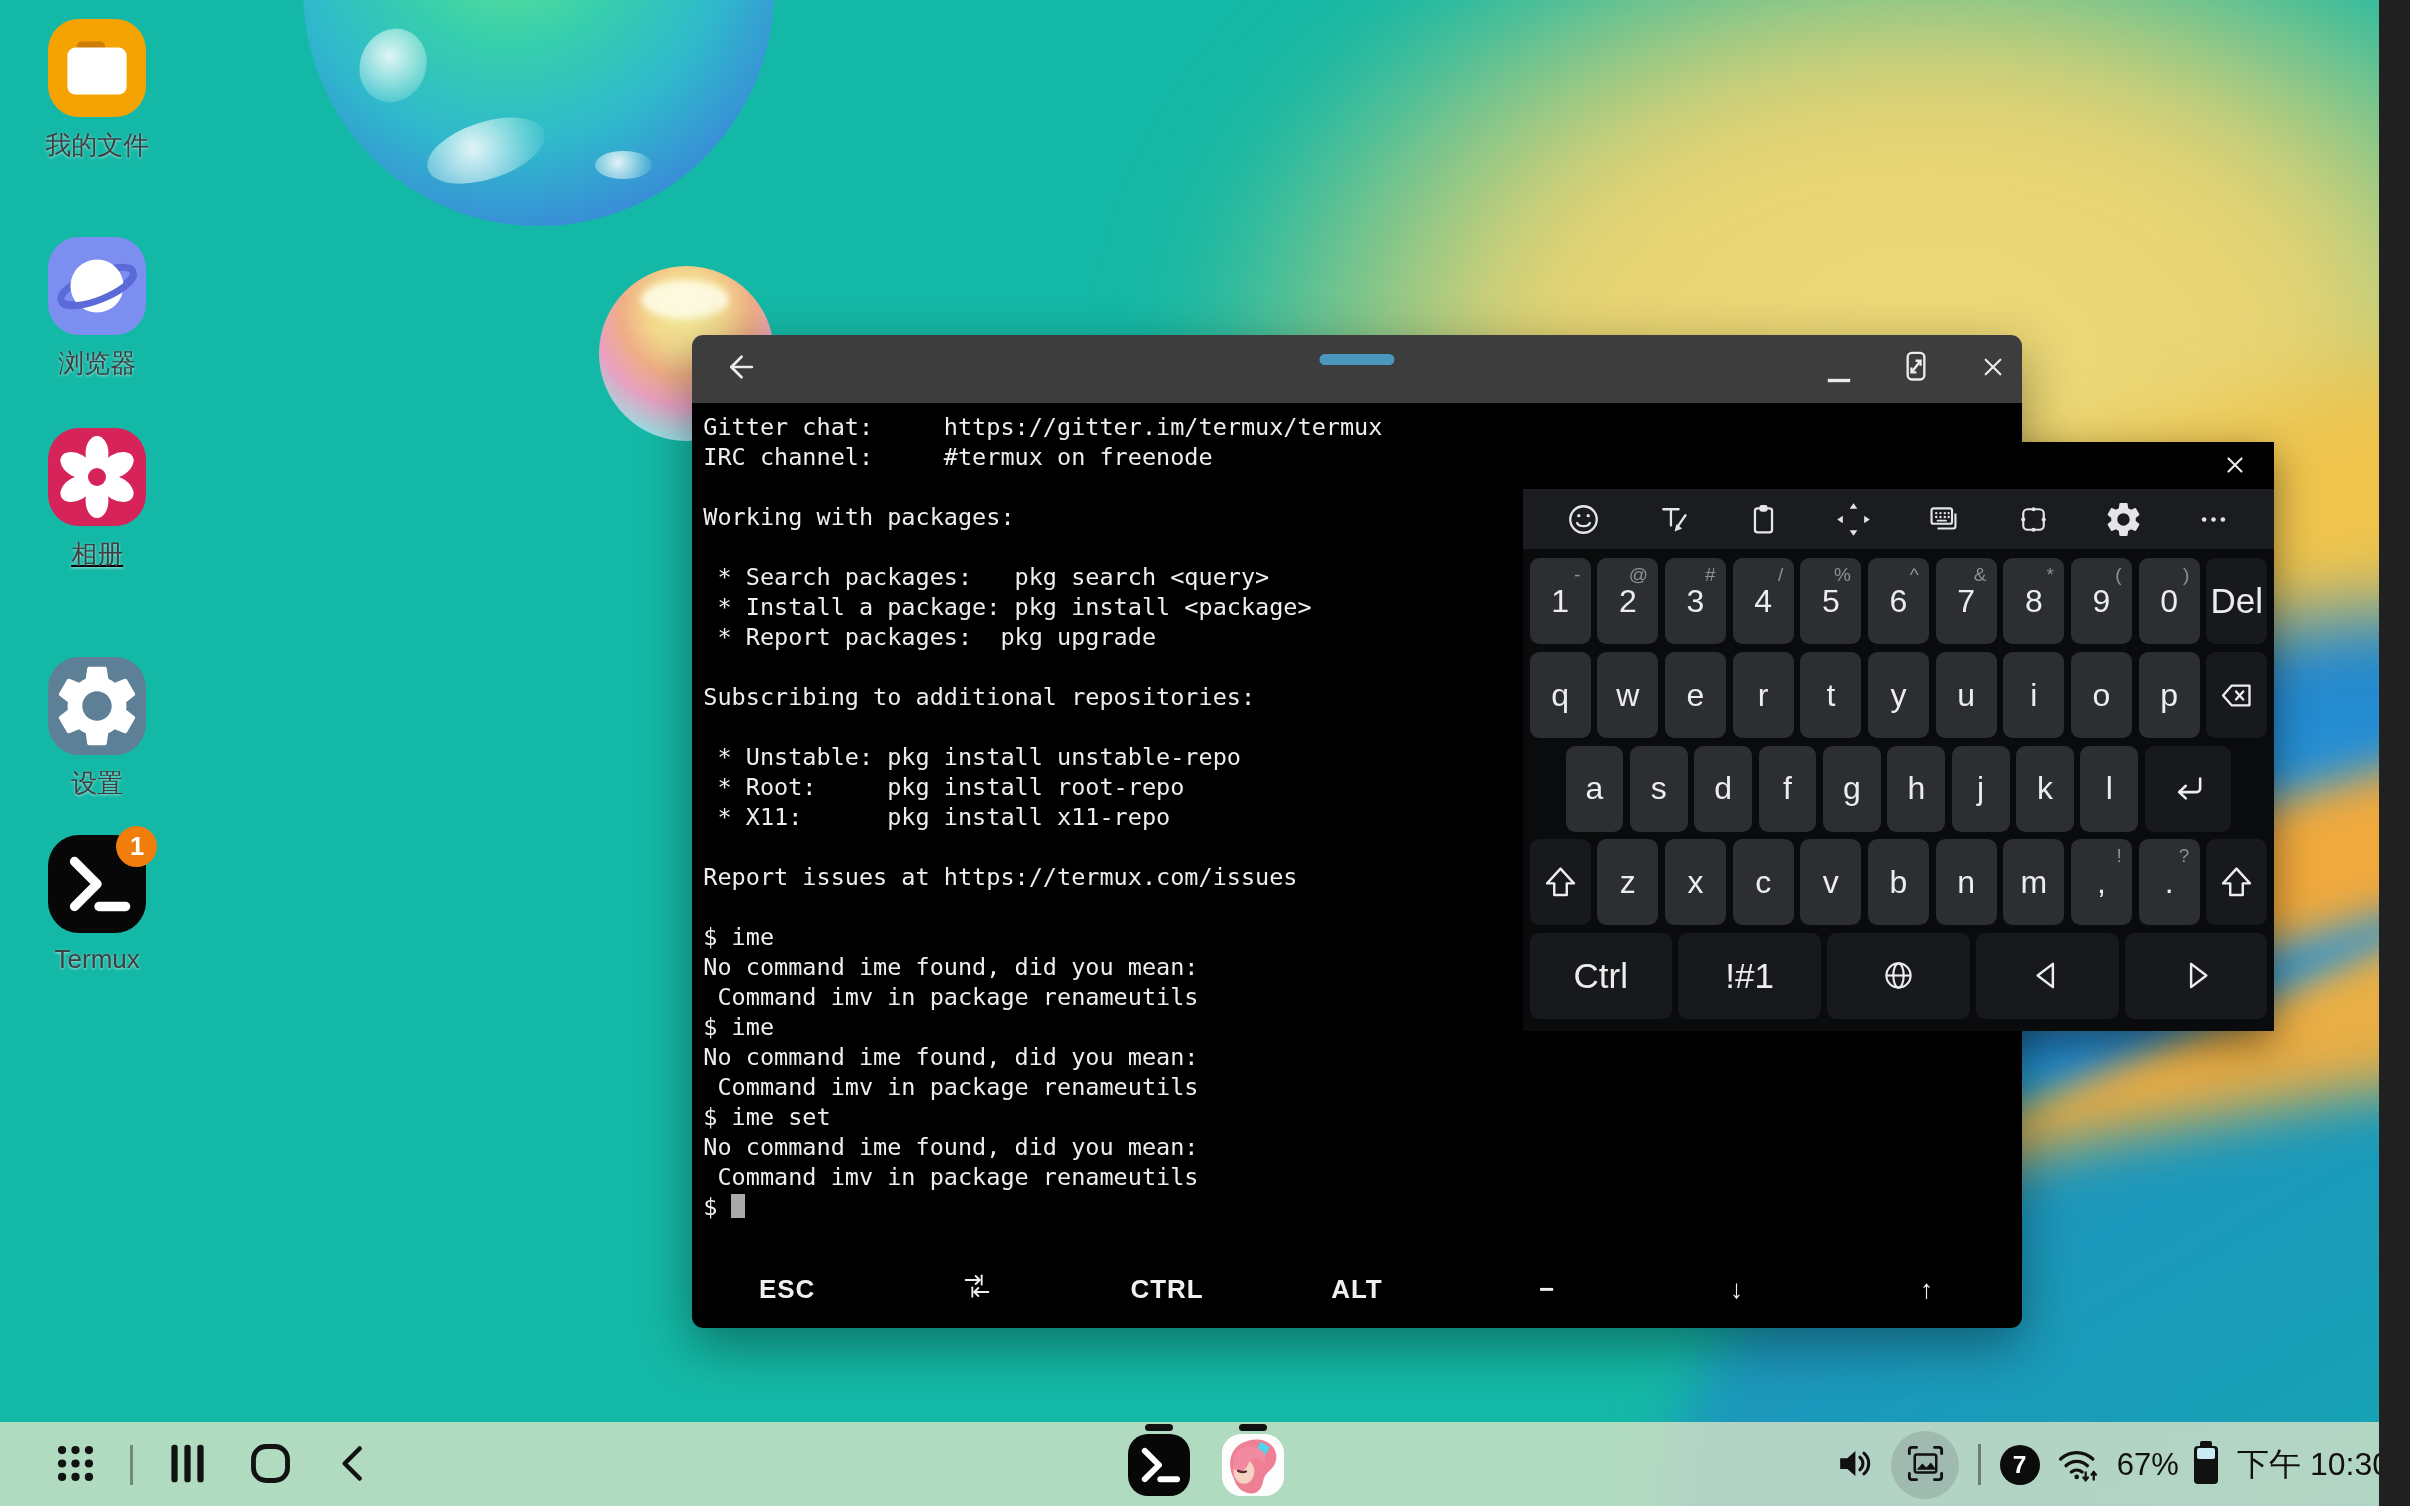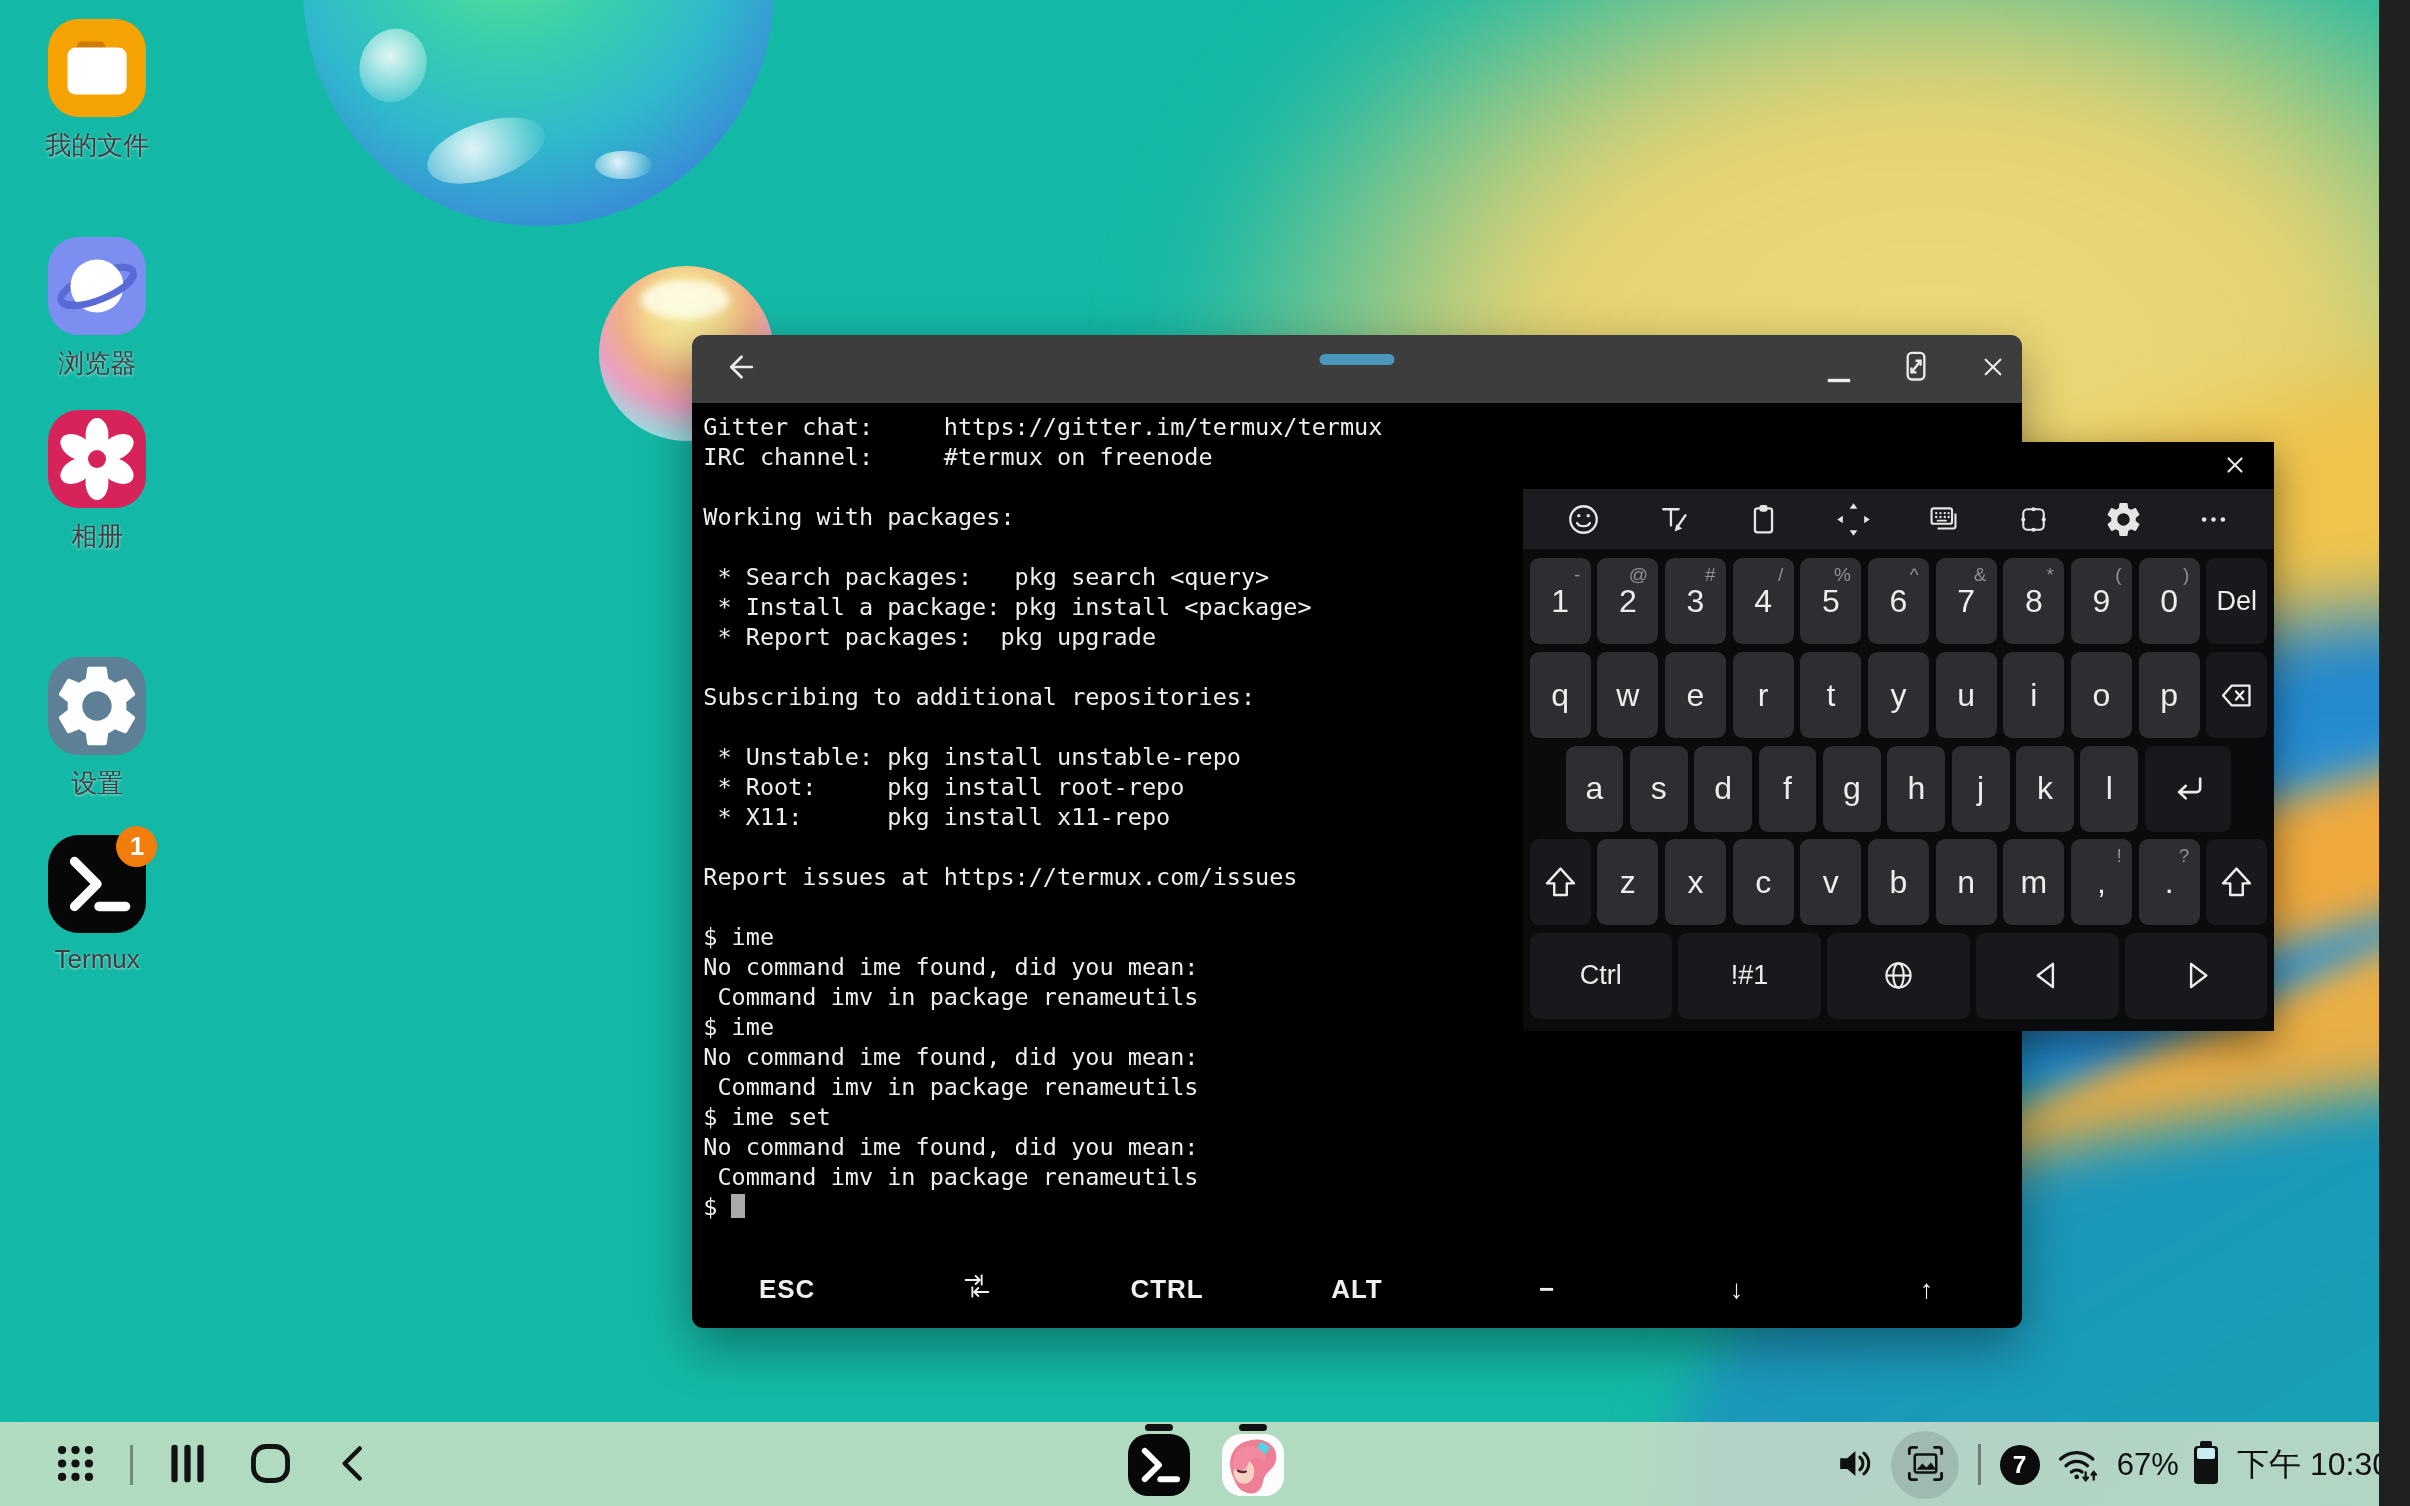--- a/index.html
+++ b/index.html
@@ -64,21 +64,21 @@
     justify-content:space-around;padding:0 15px;}
   .kb-tool{width:49px;height:49px;display:flex;align-items:center;justify-content:center;
     color:#e4e5e7;cursor:pointer;}
   .kb-tool svg{width:41px;height:41px;}
   #kb-keys{flex:1;display:flex;flex-direction:column;gap:7.5px;padding:9.4px 6.6px 12.2px 6.6px;}
   .kb-row{flex:1;display:flex;gap:6.6px;}
   .key{flex:1 1 0;position:relative;border-radius:9.4px;background:#2c2e31;color:#eceded;
     display:flex;align-items:center;justify-content:center;font-size:32px;cursor:pointer;}
   .key.fn{background:#18191c;}
   .key .sub{position:absolute;top:5.6px;right:10.4px;font-size:19px;color:#8e9094;}
-  .key .lbl-sm{font-size:27px;}
+  .key .lbl-sm{font-size:35px;}
   .key .lbl-space{font-size:22.6px;color:#c8cacc;}
   .key svg{width:43px;height:43px;}
   
   #taskbar{position:absolute;left:0;bottom:0;width:2411px;height:85px;z-index:20;
     background:rgba(238,233,202,0.72);backdrop-filter:blur(15px);display:flex;align-items:center;}
   .nav-group{display:flex;align-items:center;margin-left:34px;gap:0;}
   .nav-btn{width:83px;height:85px;display:flex;align-items:center;justify-content:center;cursor:pointer;color:#121212;}
   .nav-divider{width:2.8px;height:40px;background:rgba(40,40,40,0.45);margin:0 13px;}
   #running-apps{position:absolute;left:50%;top:0;transform:translateX(-50%);height:85px;
     display:flex;align-items:center;gap:32px;}
@@ -133,21 +133,21 @@
           <svg viewBox="0 0 48 48">
             <g transform="rotate(-22 24 24)">
               <ellipse cx="24" cy="24" rx="19" ry="6.2" fill="none" stroke="#5a6bd8" stroke-width="3.4"></ellipse>
               <circle cx="24" cy="24" r="13" fill="#ffffff"></circle>
               <path d="M5.2 25.5 A 19 6.2 0 0 0 42.8 25.5" fill="none" stroke="#5a6bd8" stroke-width="3.4"></path>
             </g>
           </svg>
         </div>
         <div class="desk-label">浏览器</div>
       </div>
-      <div class="desk-icon" style="top: 410px;">
+      <div class="desk-icon" style="top: 428px; text-decoration: underline;">
         <div class="tile" style="background: rgb(214, 35, 89);">
           <svg viewBox="0 0 48 48">
             <g fill="#ffffff">
               <ellipse cx="24" cy="12.5" rx="5.6" ry="8.6"></ellipse>
               <ellipse cx="24" cy="12.5" rx="5.6" ry="8.6" transform="rotate(60 24 24)"></ellipse>
               <ellipse cx="24" cy="12.5" rx="5.6" ry="8.6" transform="rotate(120 24 24)"></ellipse>
               <ellipse cx="24" cy="12.5" rx="5.6" ry="8.6" transform="rotate(180 24 24)"></ellipse>
               <ellipse cx="24" cy="12.5" rx="5.6" ry="8.6" transform="rotate(240 24 24)"></ellipse>
               <ellipse cx="24" cy="12.5" rx="5.6" ry="8.6" transform="rotate(300 24 24)"></ellipse>
             </g>

